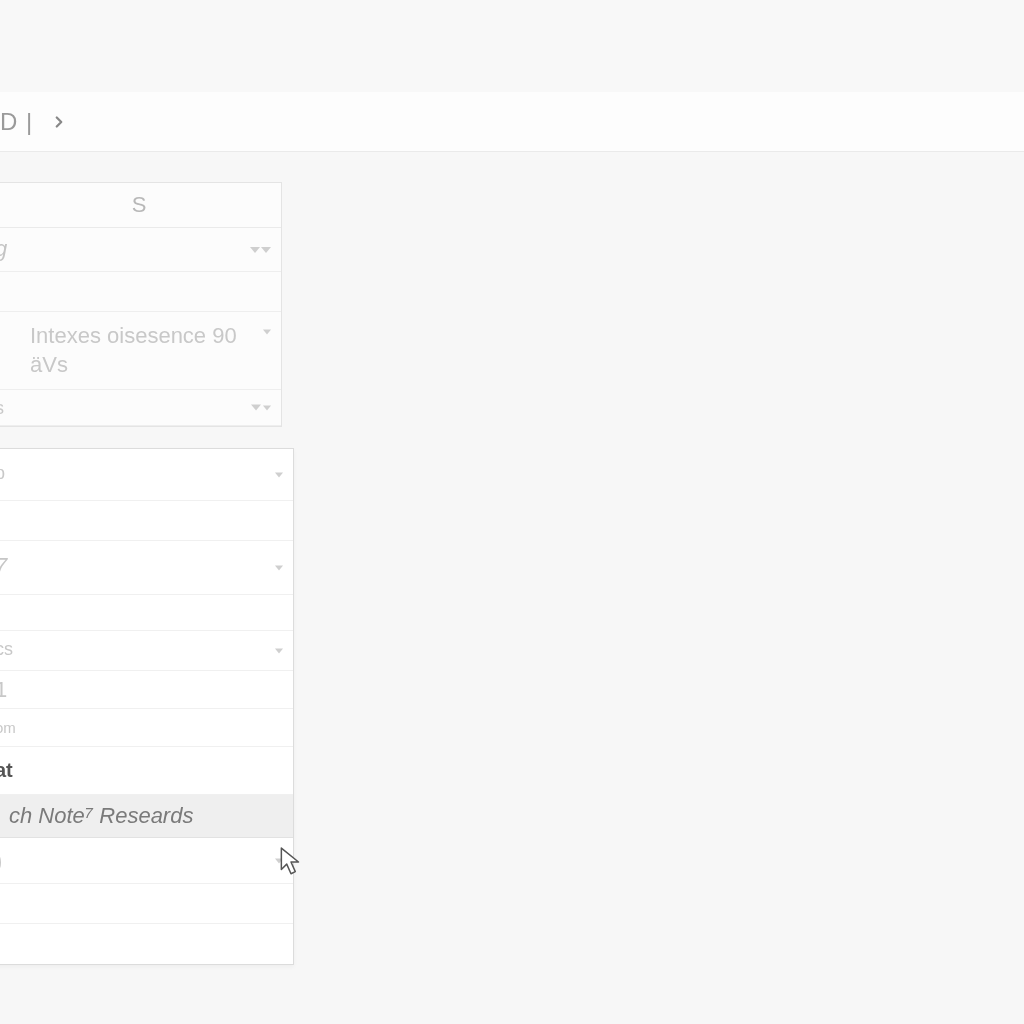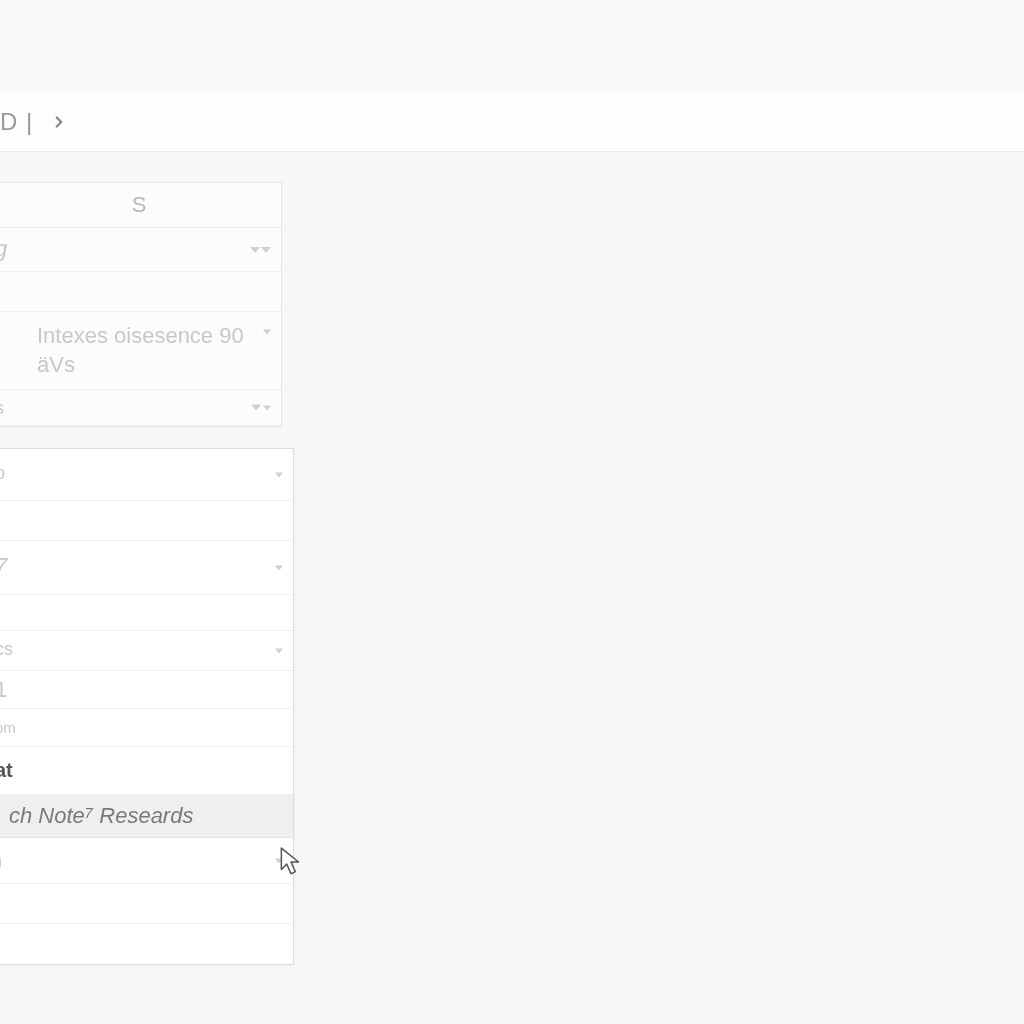--- a/index.html
+++ b/index.html
@@ -90,21 +90,21 @@
     font-style: italic;
     color: #c4c4c4;
   }
   .cell .lbl-left.small { font-size: 18px; font-style: normal; color: #c8c8c8; }
   .cell .lbl-left.tiny { font-size: 15px; font-style: normal; color: #c8c8c8; }
   .cell .lbl-left.narrow { font-size: 22px; color: #c6c6c6; font-style: italic; }
   .cell .lbl-left.char { font-size: 22px; color: #c8c8c8; font-style: italic; }
   .cell .lbl-left.bold { font-weight: 600; color: #555; font-style: normal; font-size: 20px; }
 
   .cell .inner {
-    margin-left: 30px;
+    margin-left: 23px;
     font-size: 22px;
     line-height: 1.3;
     color: #c8c8c8;
   }
 
   .dropdown-caret {
     position: absolute;
     right: 10px;
     top: 50%;
     transform: translateY(-50%);

